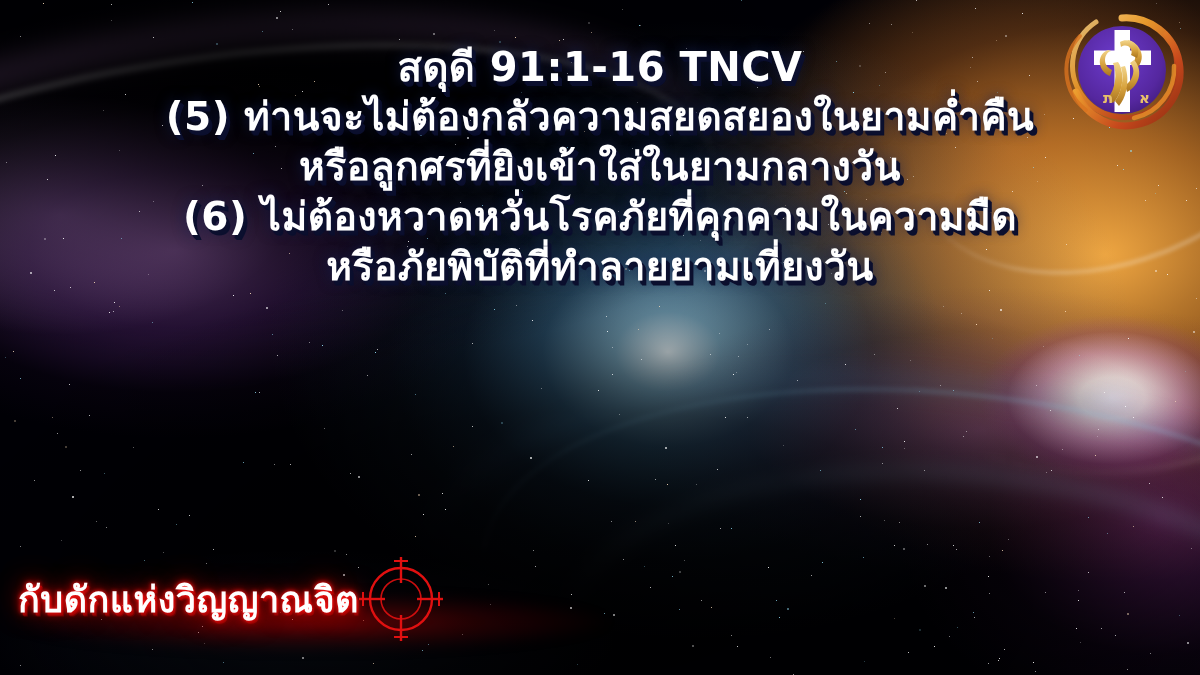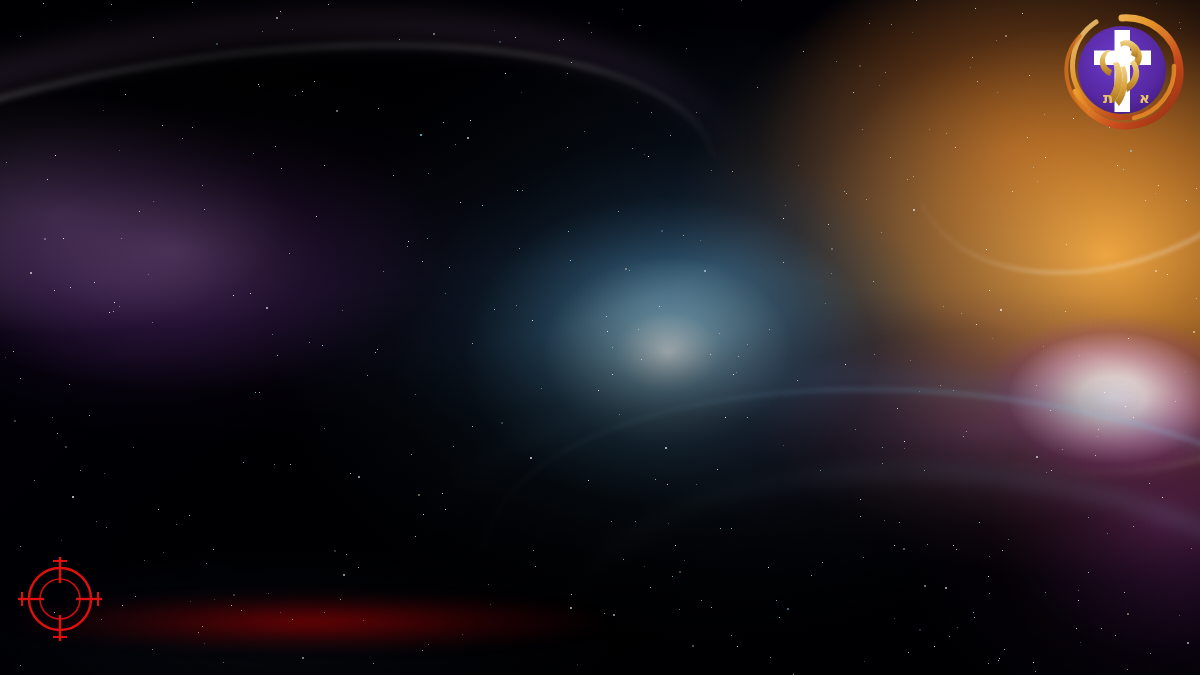--- a/index.html
+++ b/index.html
@@ -211,23 +211,31 @@
       <path d="M64 36 c5 -3 12 -2 16 3 3 4 3 9 1 13 l-6 -3 c1 -2 1 -5 -1 -7 -2 -3 -6 -3 -9 -1z" fill="url(#liong)"></path>
       <path d="M78 54 c4 4 6 10 5 16 -1 7 -6 13 -12 16 l-2 -7 c4 -2 7 -6 8 -11 1 -4 0 -8 -3 -11z" fill="url(#liong)"></path>
       <path d="M62 56 c4 6 5 14 4 21 -1 8 -4 15 -9 20 l-5 -5 c4 -5 6 -11 7 -17 1 -7 0 -13 -2 -18z" fill="url(#liong)"></path>
       <path d="M69 60 c3 8 3 17 1 25 -1 6 -4 11 -7 15 l-4 -5 c3 -4 5 -9 6 -14 2 -7 2 -14 0 -20z" fill="url(#liong)"></path>
 
       <text x="47" y="97" font-family="'DejaVu Sans','Liberation Sans',sans-serif" font-size="15" font-weight="700" fill="#e8c06a">ת</text>
       <text x="83" y="97" font-family="'DejaVu Sans','Liberation Sans',sans-serif" font-size="15" font-weight="700" fill="#e8c06a">א</text>
     </svg>
   </div>
 
+  <div id="scripture">
+    <div id="verse-title">สดุดี 91:1-16 TNCV</div>
+    <div class="verse-line">(5) ท่านจะไม่ต้องกลัวความสยดสยองในยามค่ำคืน</div>
+    <div class="verse-line">หรือลูกศรที่ยิงเข้าใส่ในยามกลางวัน</div>
+    <div class="verse-line">(6) ไม่ต้องหวาดหวั่นโรคภัยที่คุกคามในความมืด</div>
+    <div class="verse-line">หรือภัยพิบัติที่ทำลายยามเที่ยงวัน</div>
+  </div>
 
   <div id="red-glow-bar"></div>
   <div id="lower-third">
+    <span class="lower-text">กับดักแห่งวิญญาณจิต</span>
     <span id="crosshair">
       <svg viewBox="0 0 96 96" width="96" height="96">
         <g stroke="#e01010" fill="none" stroke-width="2.4">
           <circle cx="48" cy="48" r="31"></circle>
           <circle cx="48" cy="48" r="20" stroke-width="1.6" opacity=".9"></circle>
           <line x1="48" y1="6" x2="48" y2="32"></line>
           <line x1="48" y1="64" x2="48" y2="90"></line>
           <line x1="6" y1="48" x2="32" y2="48"></line>
           <line x1="64" y1="48" x2="90" y2="48"></line>
           <line x1="41" y1="10" x2="55" y2="10" stroke-width="2"></line>

